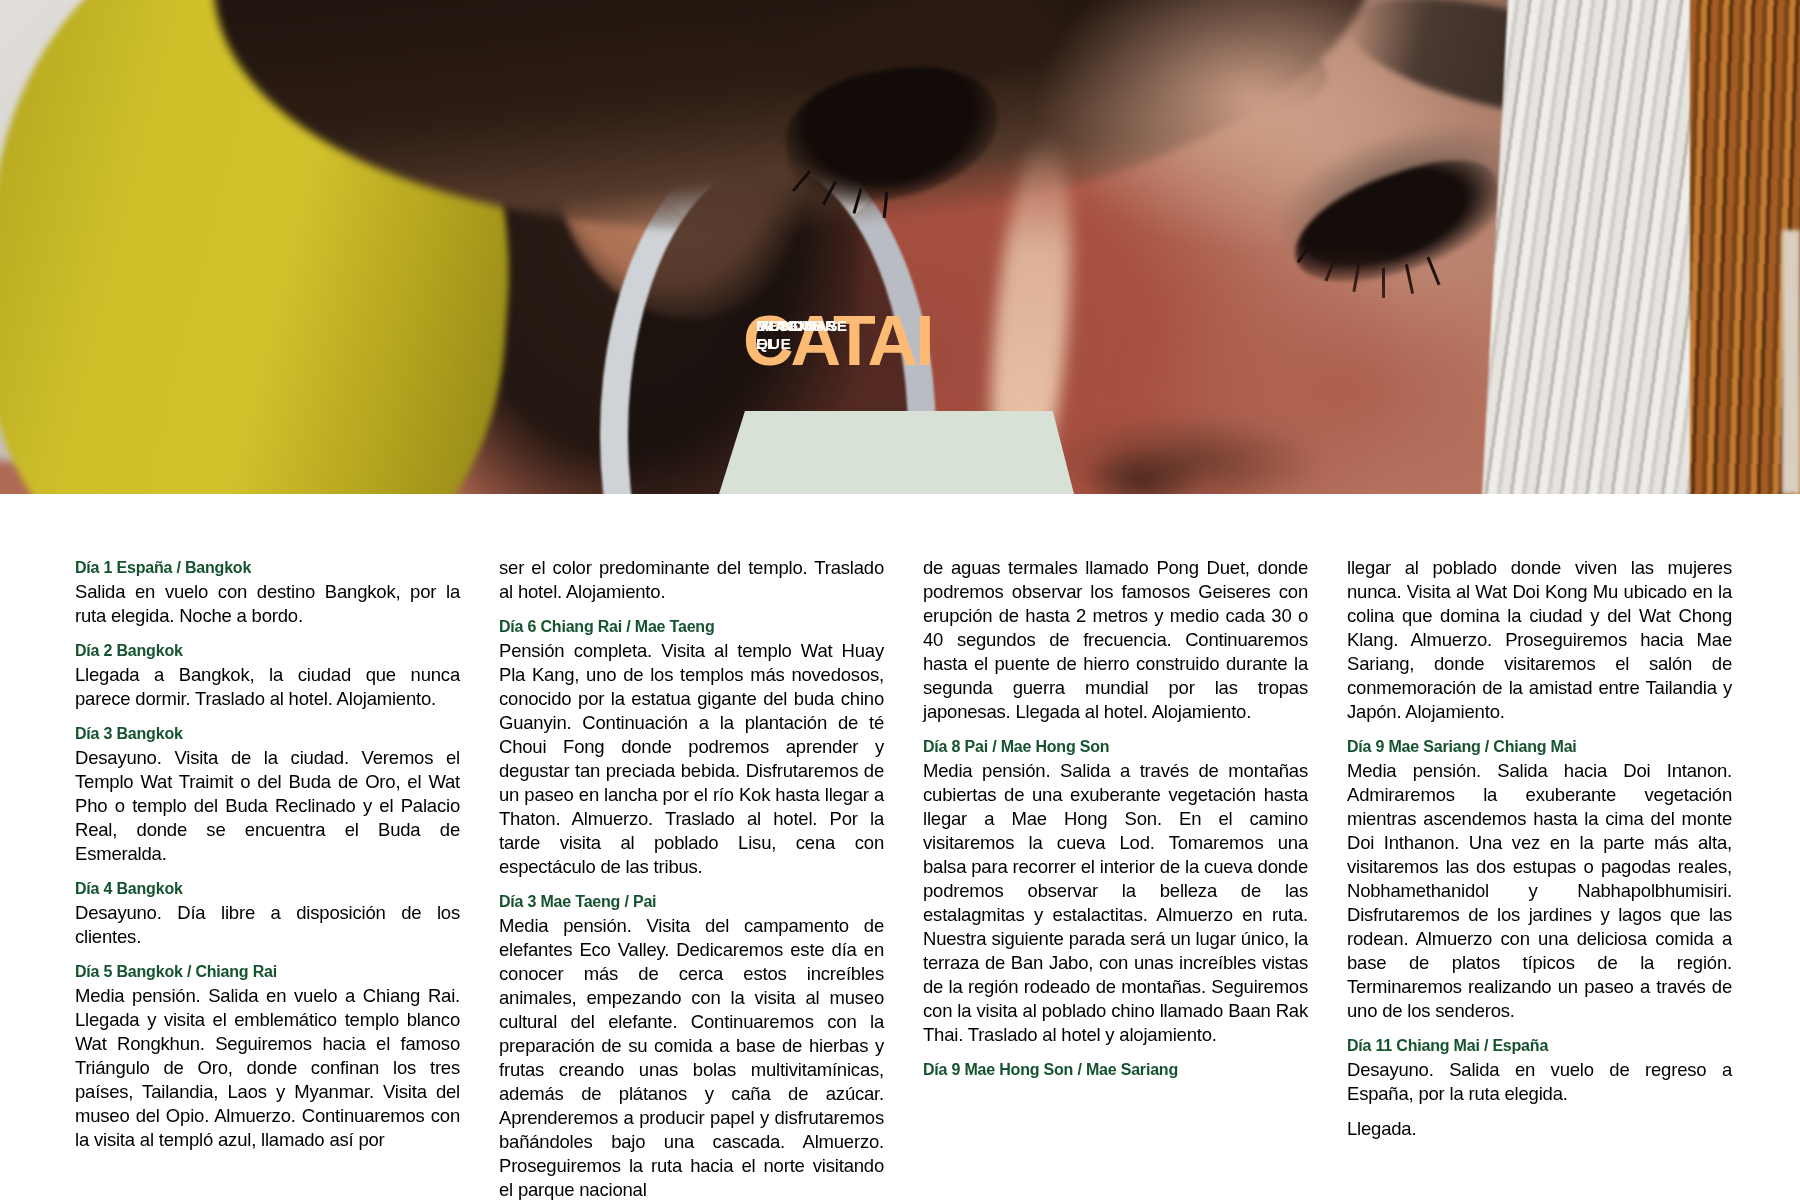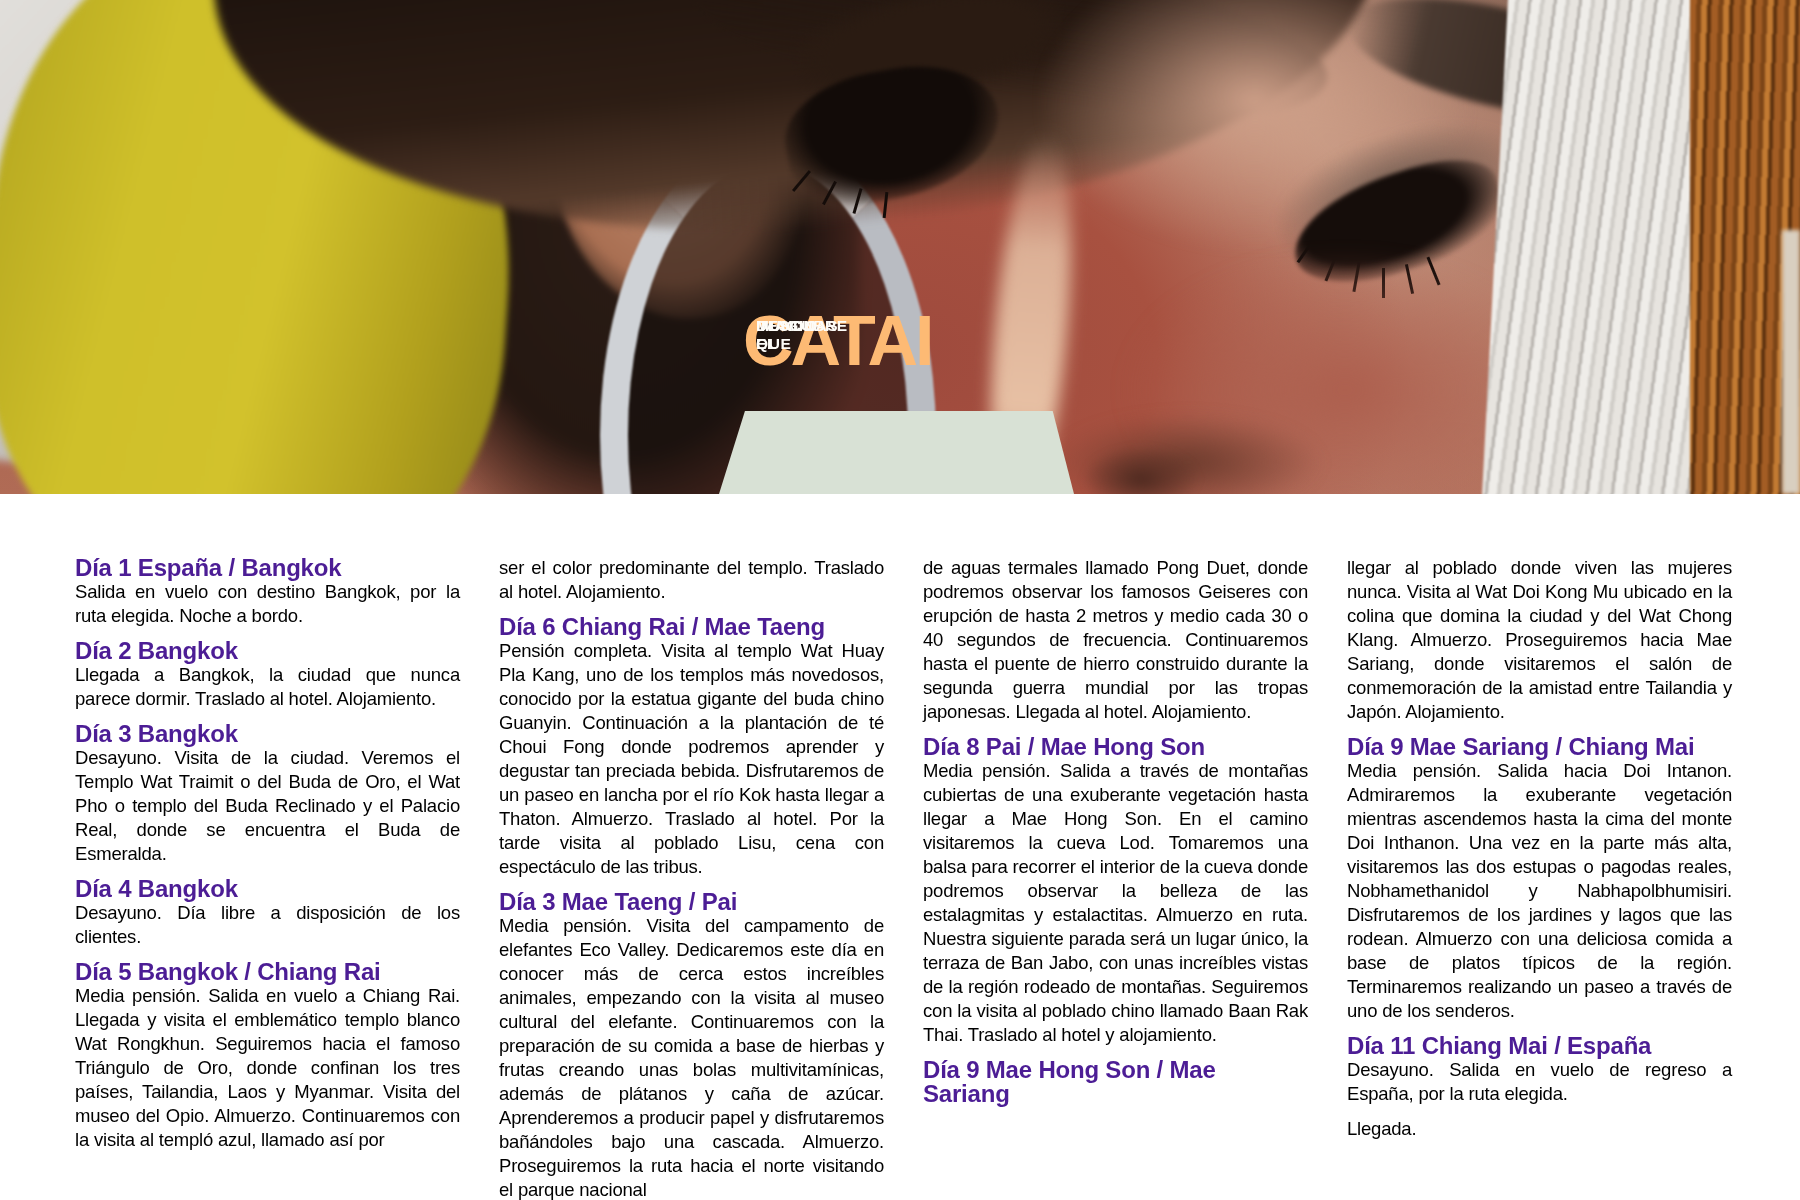--- a/index.html
+++ b/index.html
@@ -70,21 +70,21 @@
   .logo-group{left:743px;top:310px;display:flex;align-items:flex-start;}
   .logo-word{font-size:70px;font-weight:800;letter-spacing:-3px;color:#fdba74;line-height:62px;}
   .logo-tagline{margin-left:13px;margin-top:7px;font-size:15.5px;font-weight:700;line-height:18px;
      letter-spacing:.6px;color:#fdfcf8;}
 
   
   .content{position:absolute;left:0;top:494px;width:1800px;box-sizing:border-box;
      padding:62px 72px 0 75px;display:flex;gap:39px;}
   .col{width:385px;flex:0 0 385px;}
   .block + .block{margin-top:11px;}
-  .day-title{margin:0;font-size:24px;font-weight:700;line-height:24px;color:#4c1d95;letter-spacing:-.2px;}
+  .day-title{margin:0;font-size:16px;font-weight:700;line-height:24px;color:#14532d;letter-spacing:-.2px;}
   .day-text{margin:0;font-size:18.5px;line-height:24px;color:#000000;text-align:justify;
      letter-spacing:-.2px;}
 </style>
 </head>
 <body>
 
 <div class="page">
 
   <div class="photo">
     <div class="ph-base"></div>

